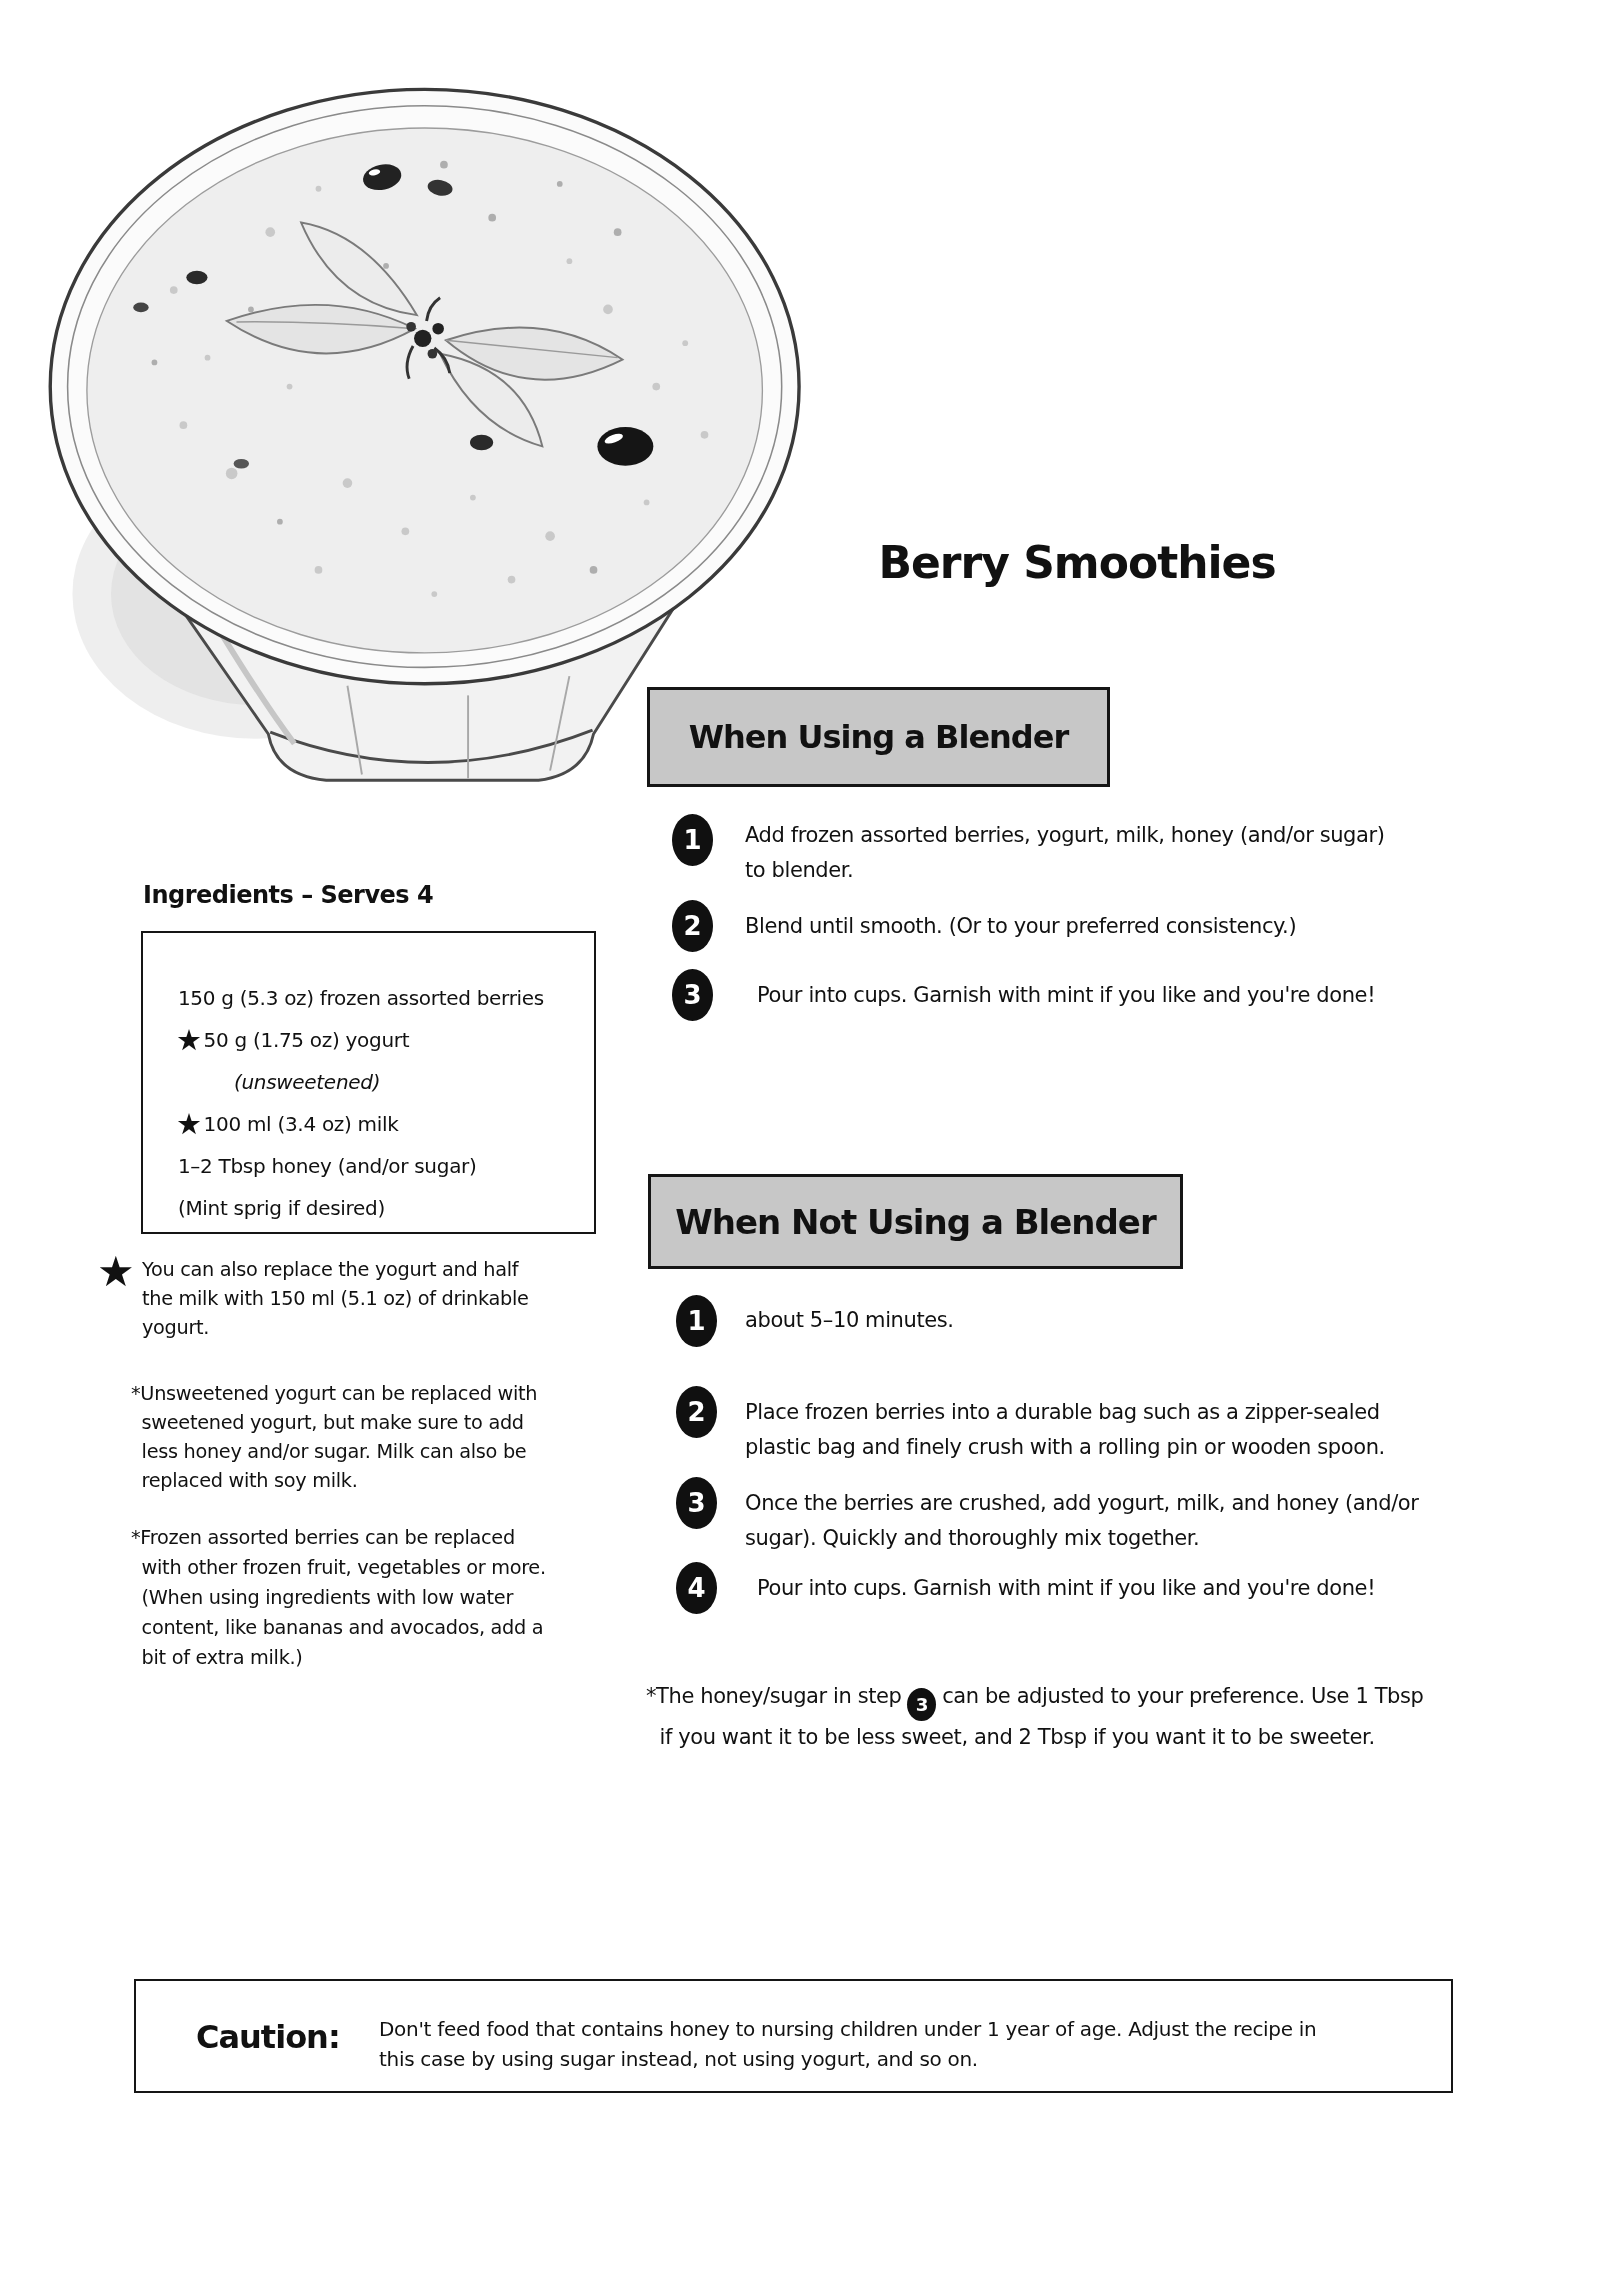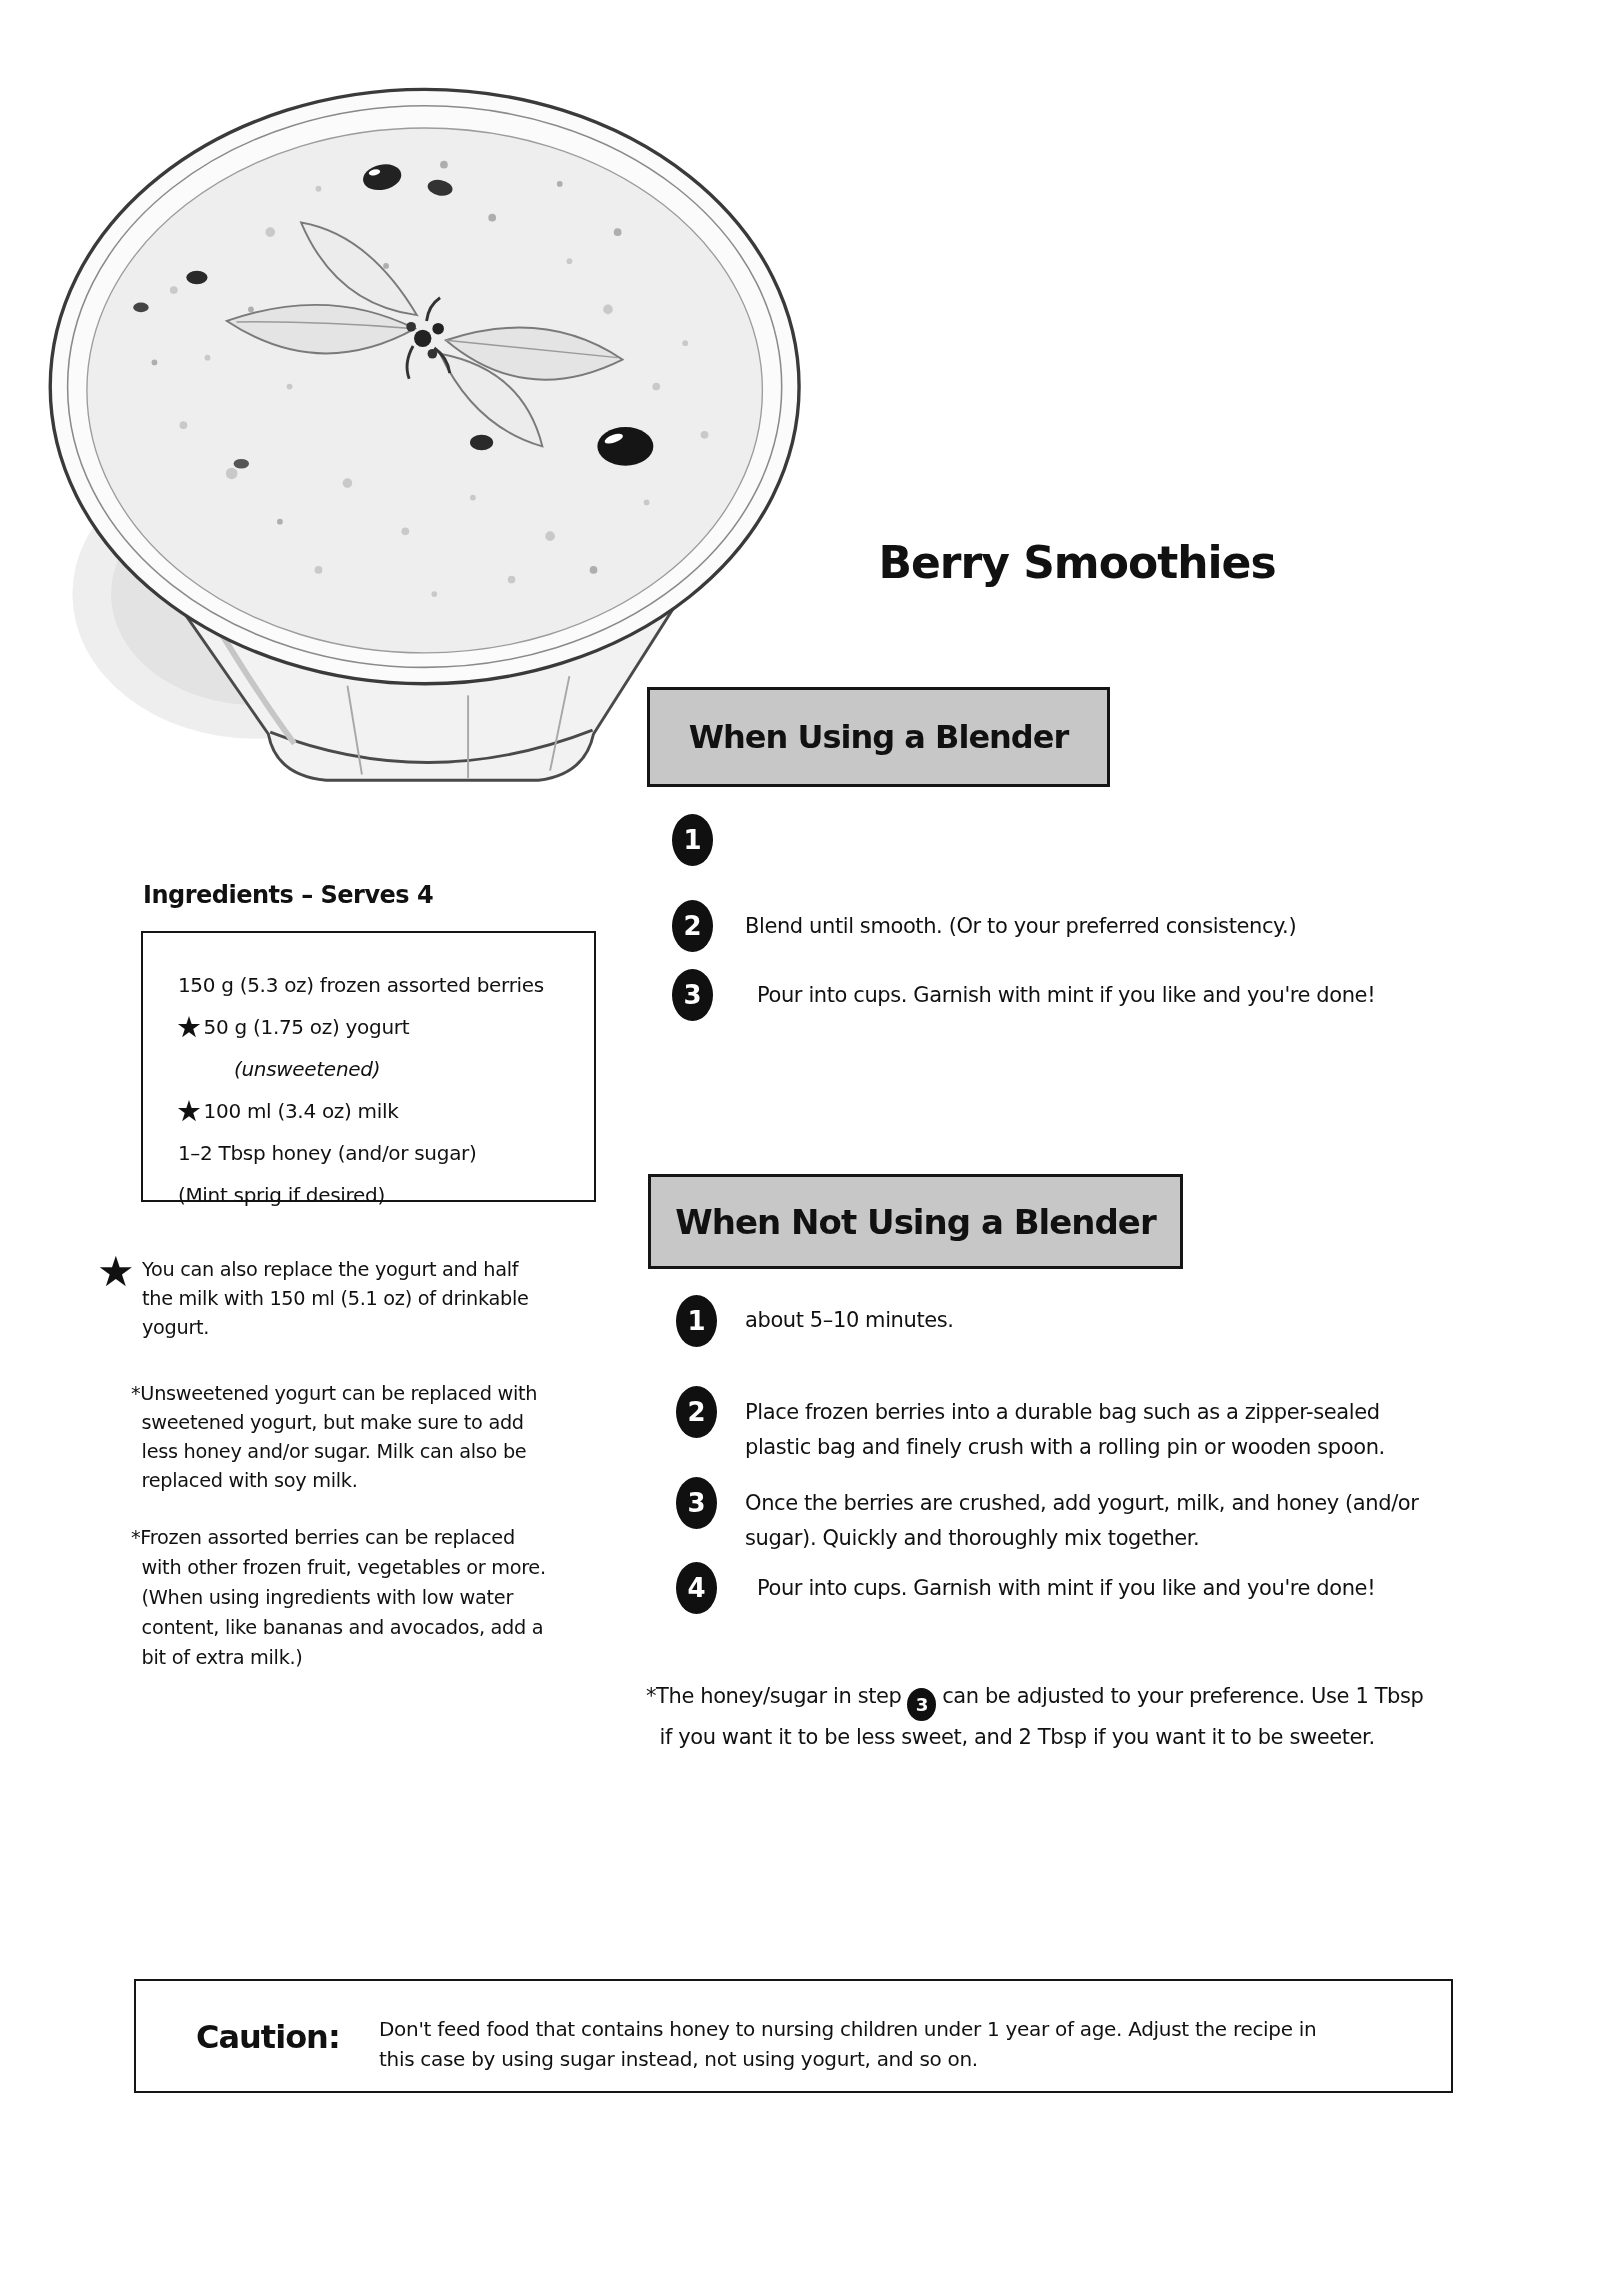--- a/index.html
+++ b/index.html
@@ -30,22 +30,22 @@
     width:41px;height:52px;border-radius:50%;background:#101010;
     color:#fff;font-weight:bold;font-size:26px;
     display:flex;align-items:center;justify-content:center;
   }
   .step-text{
     font-size:21px;line-height:35px;letter-spacing:-0.4px;white-space:nowrap;
   }
   
   .ing-heading{left:143px;top:881px;font-size:24px;font-weight:bold;letter-spacing:-0.5px;}
   .ing-box{
-    left:141px;top:931px;width:455px;height:271px;
-    border:2.9px solid #151515;box-sizing:border-box;padding-top:31px;
+    left:141px;top:931px;width:455px;height:303px;
+    border:2.9px solid #151515;box-sizing:border-box;padding-top:44px;
   }
   .ing-item{
     height:42px;line-height:42px;padding-left:33px;font-size:20px;
     letter-spacing:-0.3px;white-space:nowrap;display:flex;align-items:center;
   }
   .ing-item .star{font-size:29px;line-height:42px;margin-right:1.9px;}
   .ing-item.indent{padding-left:89px;font-style:italic;}
   
   .note{font-size:19.3px;line-height:29px;letter-spacing:-0.3px;white-space:nowrap;}
   .star-note-icon{left:97px;top:1251px;font-size:42px;line-height:42px;}
@@ -169,20 +169,24 @@
 
   <div class="abs title">Berry Smoothies</div>
 
   <div class="abs head-box head-box1">
     <span class="label">When Using a Blender</span>
   </div>
 
   <div class="abs step-circle" style="left:672px;top:814px;">
       <span>1</span>
     </div>
+  <div class="abs step-text" style="left:745px;top:818px;">
+    <div>Add frozen assorted berries, yogurt, milk, honey (and/or sugar)</div>
+    <div>to blender.</div>
+  </div>
 
   <div class="abs step-circle" style="left:672px;top:900px;">
       <span>2</span>
     </div>
   <div class="abs step-text" style="left:745px;top:909px;">
     <div>Blend until smooth. (Or to your preferred consistency.)</div>
   </div>
 
   <div class="abs step-circle" style="left:672px;top:969px;">
       <span>3</span>

